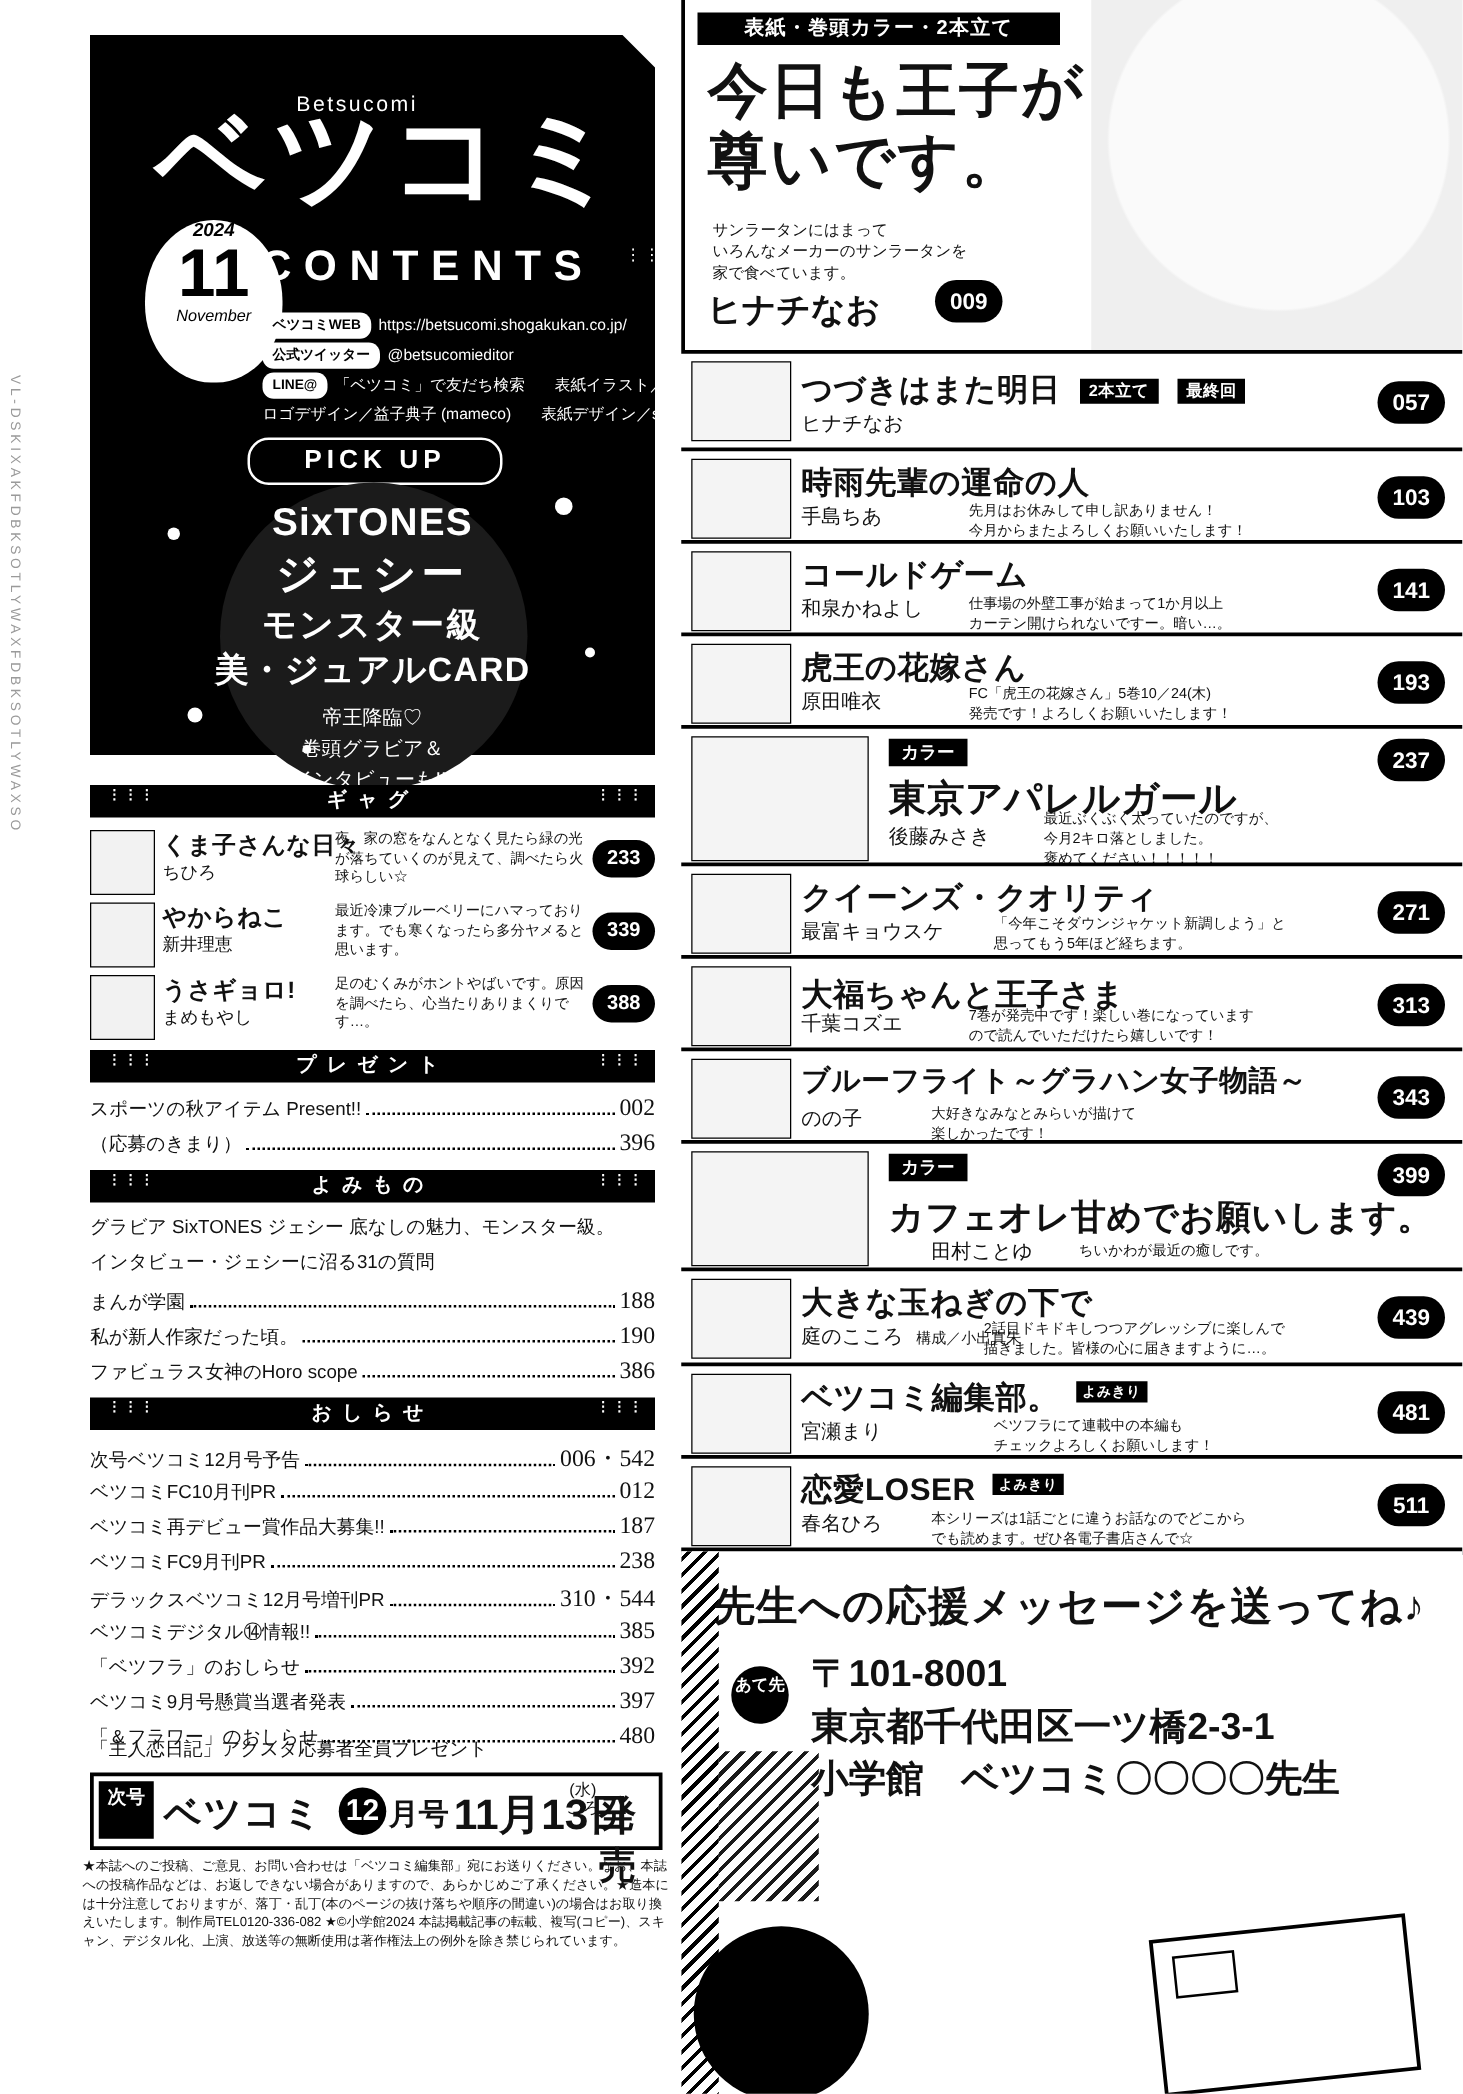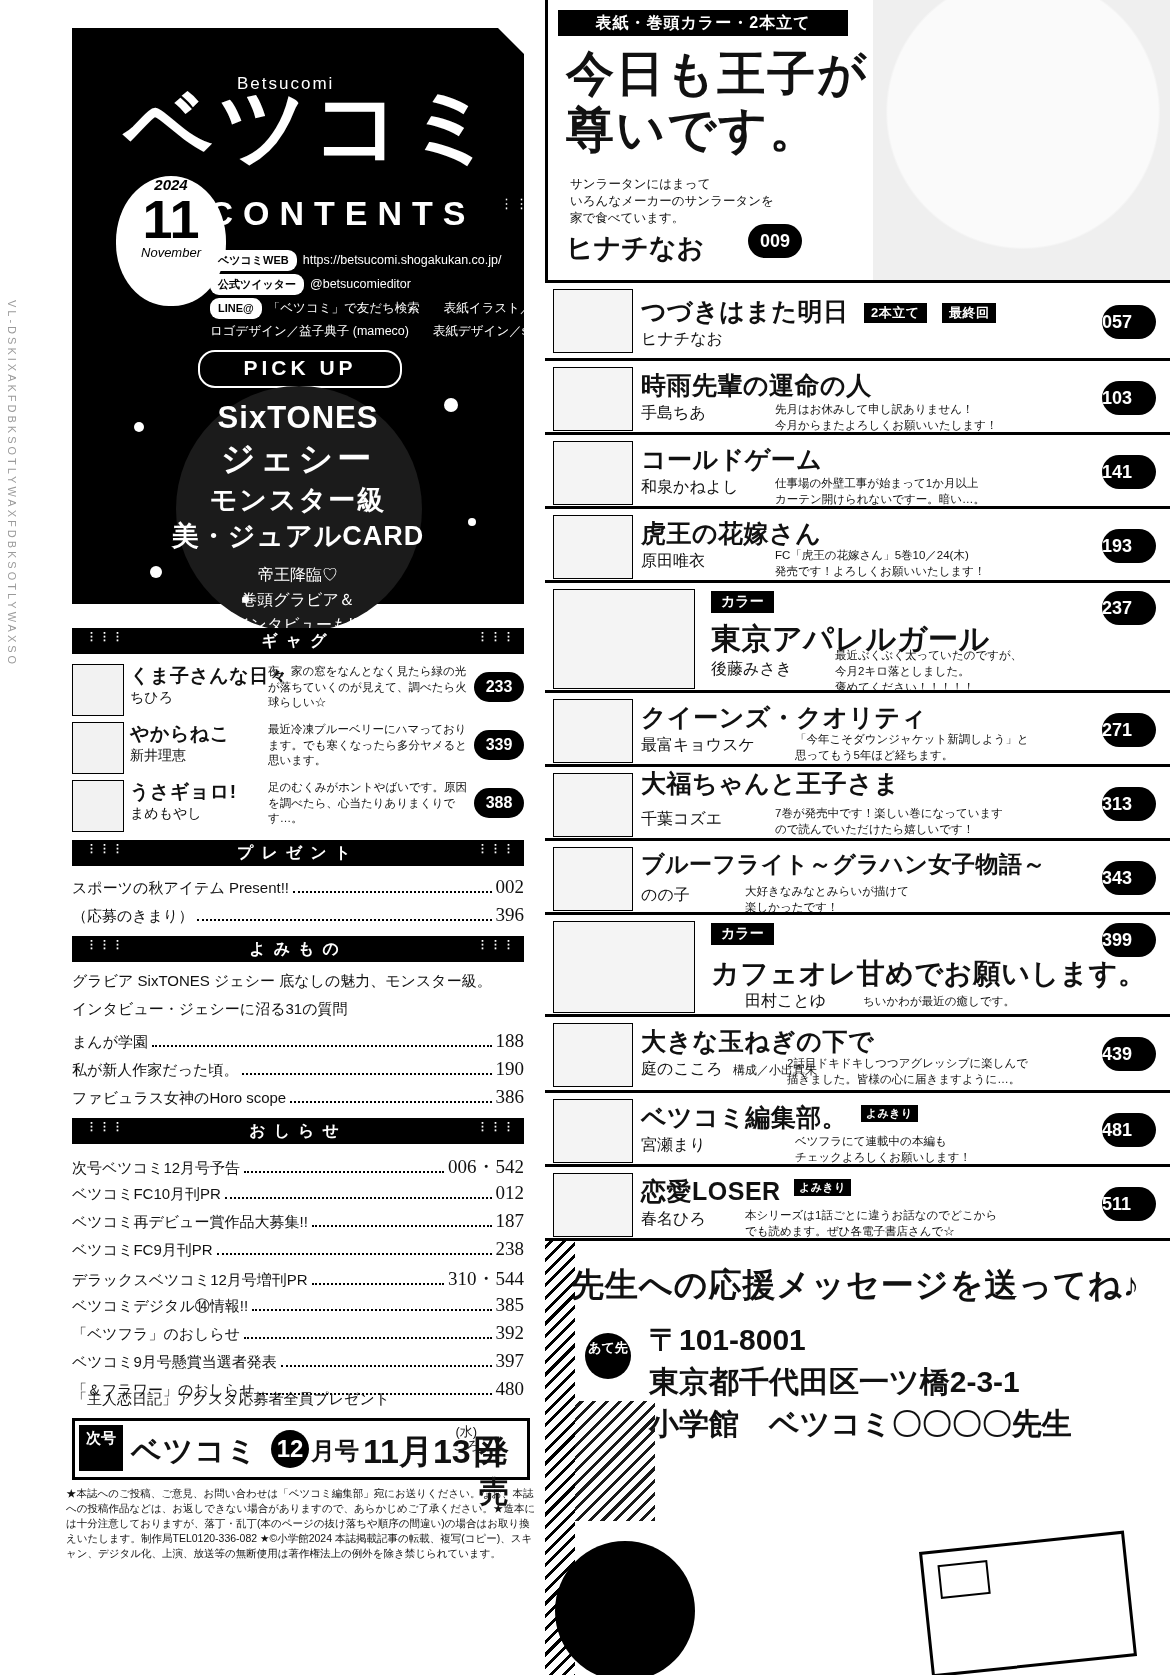--- a/index.html
+++ b/index.html
@@ -127,21 +127,21 @@
   .hero-au{position:absolute;left:18px;top:230px;font-size:27px;font-weight:bold;}
   .hero-pg{position:absolute;left:200px;top:224px;width:54px;height:34px;border-radius:17px;background:#000;color:#fff;font-size:18px;font-weight:bold;text-align:center;line-height:34px;}
 
   .trow{position:absolute;left:0;width:625px;border-top:3px solid #000;}
   .trow .th{position:absolute;left:8px;top:6px;width:78px;height:62px;border:1px solid #000;background:#f4f4f4;}
   .trow .ti{position:absolute;left:96px;font-size:25px;font-weight:bold;letter-spacing:0.5px;}
   .trow .au{position:absolute;left:96px;font-size:16px;}
   .trow .cm{position:absolute;font-size:11.5px;line-height:16px;}
   .trow .pg{
     position:absolute;right:14px;width:54px;height:34px;border-radius:17px;background:#000;color:#fff;
-    font-size:18px;font-weight:bold;text-align:left;line-height:34px;
+    font-size:18px;font-weight:bold;text-align:center;line-height:34px;
   }
   .tagbox{display:inline-block;background:#000;color:#fff;font-size:13px;font-weight:bold;padding:1px 7px;vertical-align:middle;margin-left:8px;}
   .tagcolor{position:absolute;background:#000;color:#fff;font-size:14px;font-weight:bold;padding:2px 10px;}
   .tagyomi{display:inline-block;background:#000;color:#fff;font-size:11px;font-weight:bold;padding:1px 5px;vertical-align:super;margin-left:6px;}
 
   
   .msgpanel{position:absolute;left:0;top:1238px;width:625px;height:437px;border-top:3px solid #000;background:#fff;overflow:hidden;}
   .msg-title{position:absolute;left:26px;top:22px;font-size:33px;font-weight:bold;letter-spacing:1px;}
   .addr-circle{position:absolute;left:40px;top:92px;width:46px;height:46px;border-radius:50%;background:#000;color:#fff;font-size:13px;font-weight:bold;text-align:center;line-height:16px;padding-top:7px;box-sizing:border-box;}
   .addr{position:absolute;left:104px;top:78px;font-size:30px;line-height:42px;font-weight:bold;}
@@ -417,21 +417,21 @@
       <div class="th"></div>
       <div class="ti" style="top:8px;">クイーンズ・クオリティ</div>
       <div class="au" style="top:42px;">最富キョウスケ</div>
       <div class="cm" style="left:250px;top:38px;width:250px;white-space:pre-line">「今年こそダウンジャケット新調しよう」と
 思ってもう5年ほど経ちます。</div>
       <div class="pg" style="top:20px;">271</div>
     </div>
 
     <div class="trow" style="top:764px;height:74px;">
       <div class="th"></div>
-      <div class="ti" style="top:0;">大福ちゃんと王子さま</div>
+      <div class="ti" style="top:12px;">大福ちゃんと王子さま</div>
       <div class="au" style="top:42px;">千葉コズエ</div>
       <div class="cm" style="left:230px;top:38px;width:260px;white-space:pre-line">7巻が発売中です！楽しい巻になっています
 ので読んでいただけたら嬉しいです！</div>
       <div class="pg" style="top:20px;">313</div>
     </div>
 
     <div class="trow" style="top:838px;height:74px;">
       <div class="th"></div>
       <div class="ti" style="top:8px;font-size:23px;">ブルーフライト～グラハン女子物語～</div>
       <div class="au" style="top:44px;">のの子</div>

